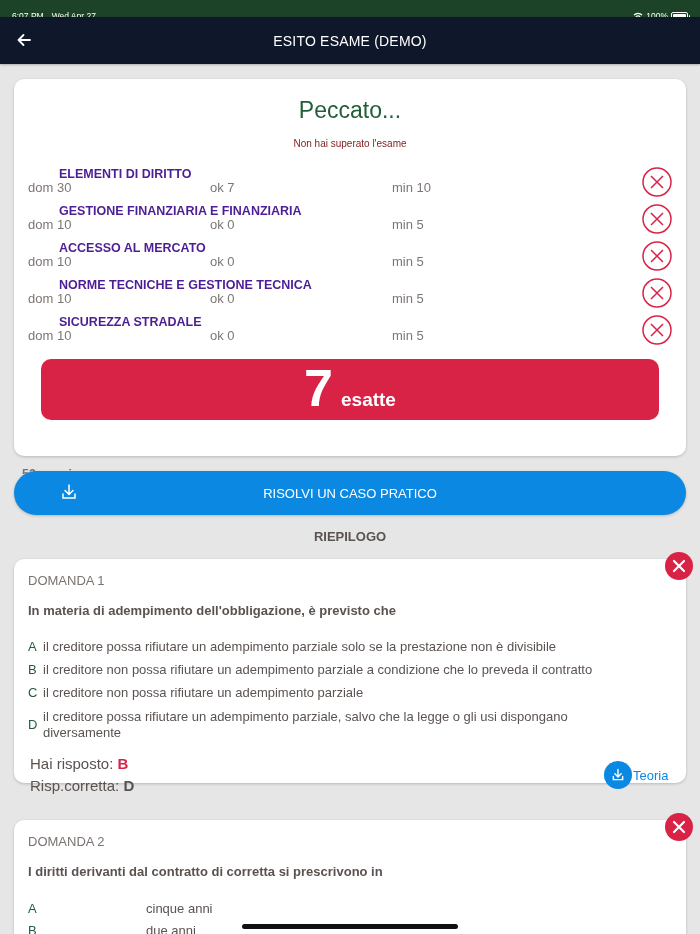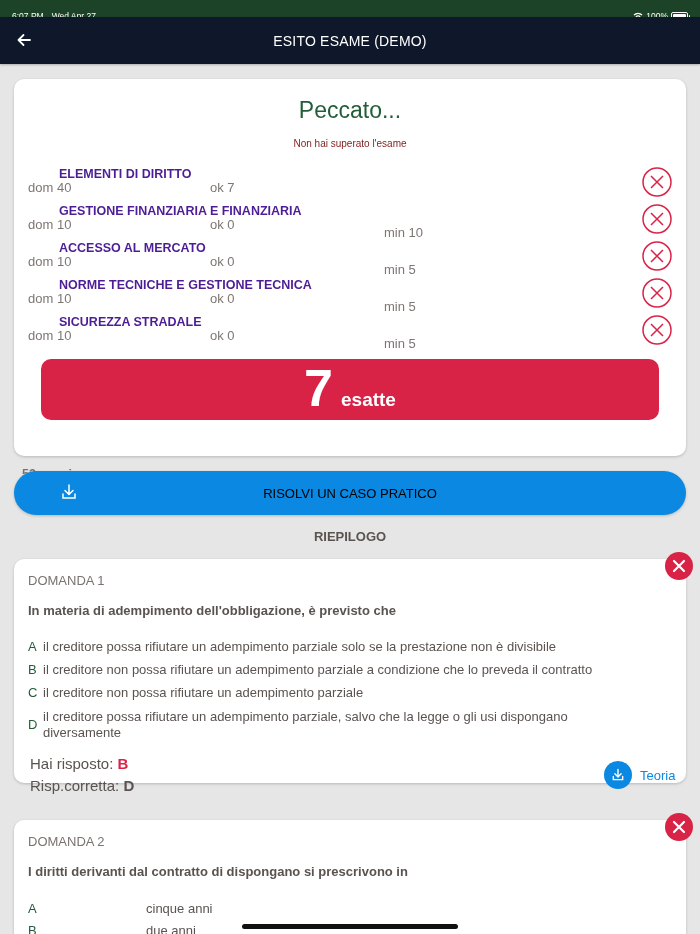--- a/index.html
+++ b/index.html
@@ -37,34 +37,34 @@
     box-shadow: 0 1px 3px rgba(0,0,0,0.2);
   }
   .result-card { left: 14px; top: 79px; width: 672px; height: 377px; }
   .result-title { position: absolute; left: 0; top: 18px; width: 100%; text-align: center; font-size: 23px; font-weight: normal; color: #225e39; }
   .result-sub { position: absolute; left: 0; top: 59px; width: 100%; text-align: center; font-size: 10px; color: #7f1d1d; }
   .subject { position: absolute; left: 14px; width: 640px; height: 37px; }
   .subject-name { position: absolute; left: 0; top: 0; font-size: 12.5px; font-weight: bold; color: #4c1d95; margin-left: 31px; }
   .subject-dom, .subject-ok, .subject-min { position: absolute; top: 13px; font-size: 13px; color: #7d7673; }
   .subject-dom { left: 0; }
   .subject-ok { left: 182px; }
-  .subject-min { left: 356px; margin-top: 45px; }
+  .subject-min { left: 364px; }
   .subject-fail { position: absolute; left: 614px; top: 0px; width: 30px; height: 30px; }
   .score-box {
     position: absolute; left: 27px; top: 280px; width: 618px; height: 61px;
     background: #d92346; border-radius: 10px; color: #fff;
     display: flex; align-items: flex-end; justify-content: center; padding-bottom: 6px;
   }
   .score-num { font-size: 52px; font-weight: bold; line-height: 52px; }
   .score-label { font-size: 19px; font-weight: bold; margin-left: 8px; margin-bottom: 3px; }
   .errors { position: absolute; left: 8px; top: 350px; width: 100%; text-align: left; font-size: 12.5px; font-weight: bold; color: #7a7370; margin-top: 38px; }
 
   .case-btn {
     position: absolute; left: 14px; top: 471px; width: 672px; height: 44px;
-    background: #0a88e2; border-radius: 22px; color: #000000;
+    background: #0a88e2; border-radius: 22px; color: #ffffff;
     display: flex; align-items: center; justify-content: center;
     box-shadow: 0 1px 3px rgba(0,0,0,0.2); cursor: pointer;
   }
   .case-btn-icon { position: absolute; left: 46px; top: 12px; width: 18px; height: 18px; }
   .case-btn-label { font-size: 13px; }
   .section-title { position: absolute; left: 0; top: 529px; width: 700px; text-align: center; font-size: 13px; font-weight: bold; color: #5a5350; }
 
   .question-card { left: 14px; width: 672px; }
   .q1 { top: 559px; height: 224px; }
   .q2 { top: 820px; height: 200px; }
@@ -76,21 +76,21 @@
   .q-text { position: absolute; left: 14px; top: 44px; font-size: 13px; font-weight: bold; color: #5a5350; }
   .answer { position: absolute; left: 14px; width: 620px; display: flex; align-items: center; font-size: 13px; color: #5a5350; line-height: 16px; }
   .answer-letter { color: #225e39; width: 15px; flex-shrink: 0; }
   .answer-text { flex: 1; }
   .answer.wide .answer-letter { width: 118px; }
   .given, .correct { position: absolute; left: 0; font-size: 15px; color: #5a5350; margin-left: 16px; }
   .given b { color: #d92346; }
   .correct b { color: #5a5350; }
   .teoria-btn { position: absolute; left: 590px; top: 202px; display: flex; align-items: center; cursor: pointer; }
   .teoria-icon { width: 28px; height: 28px; border-radius: 50%; background: #0a88e2; display:flex; align-items:center; justify-content:center; }
-  .teoria-label { margin-left: 8px; font-size: 13px; color: #0a88e2; }
+  .teoria-label { margin-left: 1px; font-size: 13px; color: #0a88e2; }
 
   .home-indicator { position: absolute; left: 242px; top: 924px; width: 216px; height: 5px; border-radius: 3px; background: #111; }
 </style>
 </head>
 <body>
 
 <div class="status-bar">
   <div class="status-left">
     <span>6:07 PM</span>
     <span>Wed Apr 27</span>
@@ -116,21 +116,21 @@
   </div>
   <span class="app-title">ESITO ESAME (DEMO)</span>
 </div>
 
 <div class="card result-card">
   <div class="result-title">Peccato...</div>
   <div class="result-sub">Non hai superato l'esame</div>
 
   <div class="subject" style="top:88px">
     <span class="subject-name">ELEMENTI DI DIRITTO</span>
-    <span class="subject-dom">dom 40</span>
+    <span class="subject-dom">dom 30</span>
     <span class="subject-ok">ok 7</span>
     <span class="subject-min">min 10</span>
     <svg class="subject-fail" viewBox="0 0 30 30">
         <circle cx="15" cy="15" r="14" stroke="#d92346" stroke-width="1.5" fill="none"></circle>
         <path d="M9 9 L21 21 M21 9 L9 21" stroke="#d92346" stroke-width="1.5"></path>
       </svg>
   </div>
   <div class="subject" style="top:125px">
     <span class="subject-name">GESTIONE FINANZIARIA E FINANZIARIA</span>
     <span class="subject-dom">dom 10</span>
@@ -227,21 +227,21 @@
   </div>
 </div>
 <div class="q-badge" style="left:665px; top:552px">
   <svg width="14" height="14" viewBox="0 0 14 14">
       <path d="M2 2 L12 12 M12 2 L2 12" stroke="#fff" stroke-width="2.2" stroke-linecap="round"></path>
     </svg>
 </div>
 
 <div class="card question-card q2">
   <div class="q-number">DOMANDA 2</div>
-  <div class="q-text">I diritti derivanti dal contratto di dispongano si prescrivono in</div>
+  <div class="q-text">I diritti derivanti dal contratto di corretta si prescrivono in</div>
   <div class="answer wide" style="top:81px">
     <span class="answer-letter">A</span>
     <span class="answer-text">cinque anni</span>
   </div>
   <div class="answer wide" style="top:103px">
     <span class="answer-letter">B</span>
     <span class="answer-text">due anni</span>
   </div>
 </div>
 <div class="q-badge" style="left:665px; top:813px">

